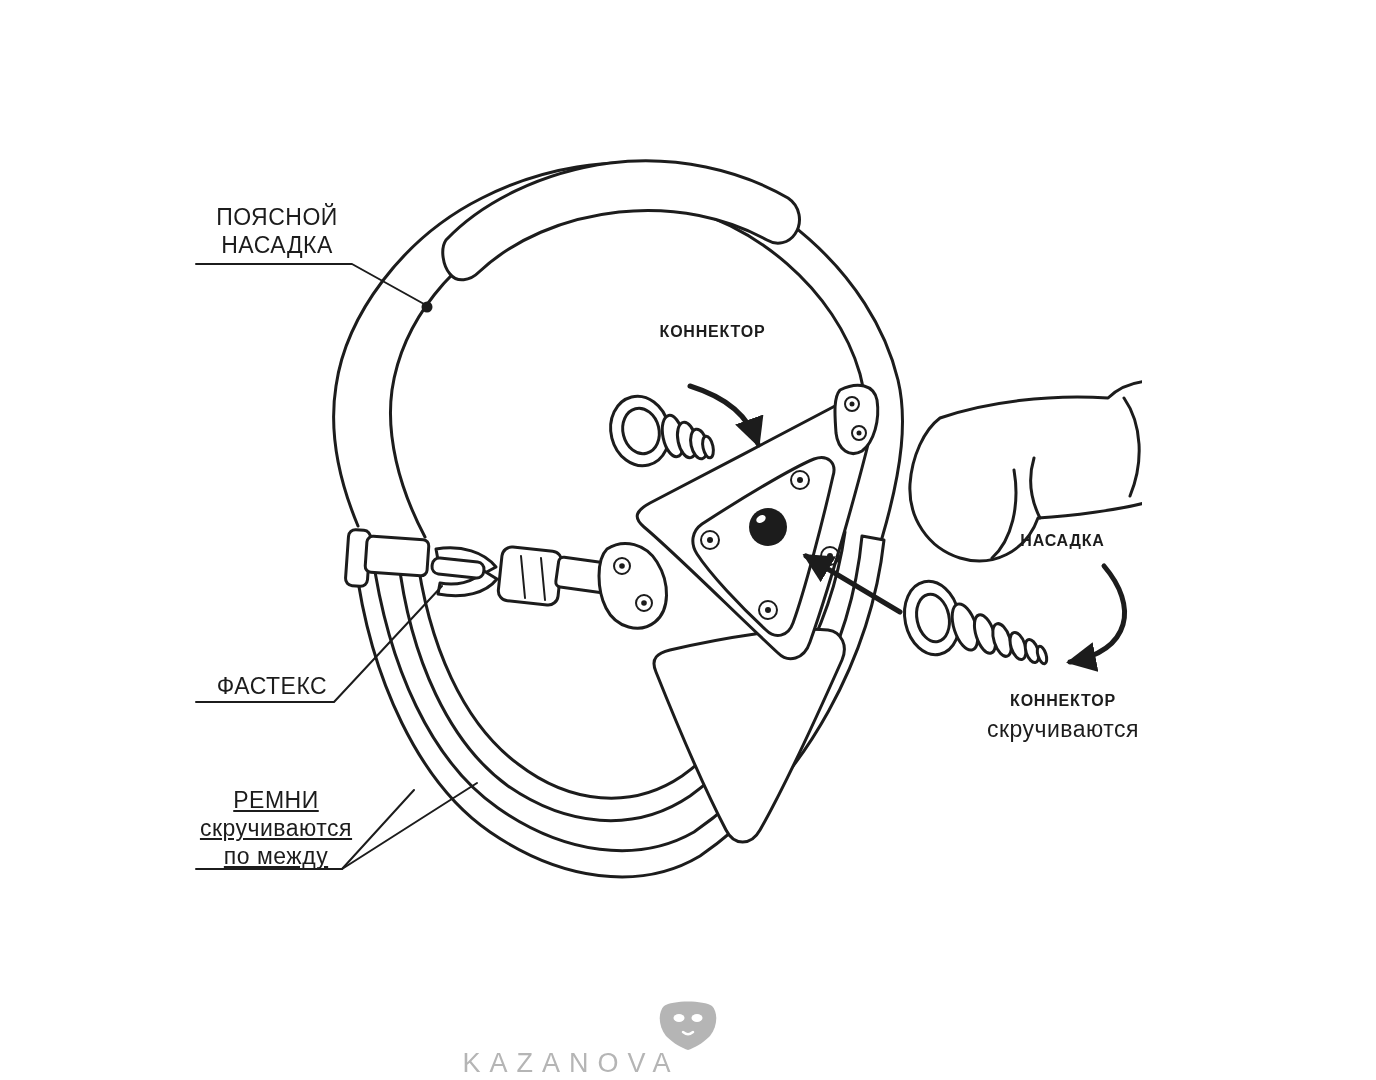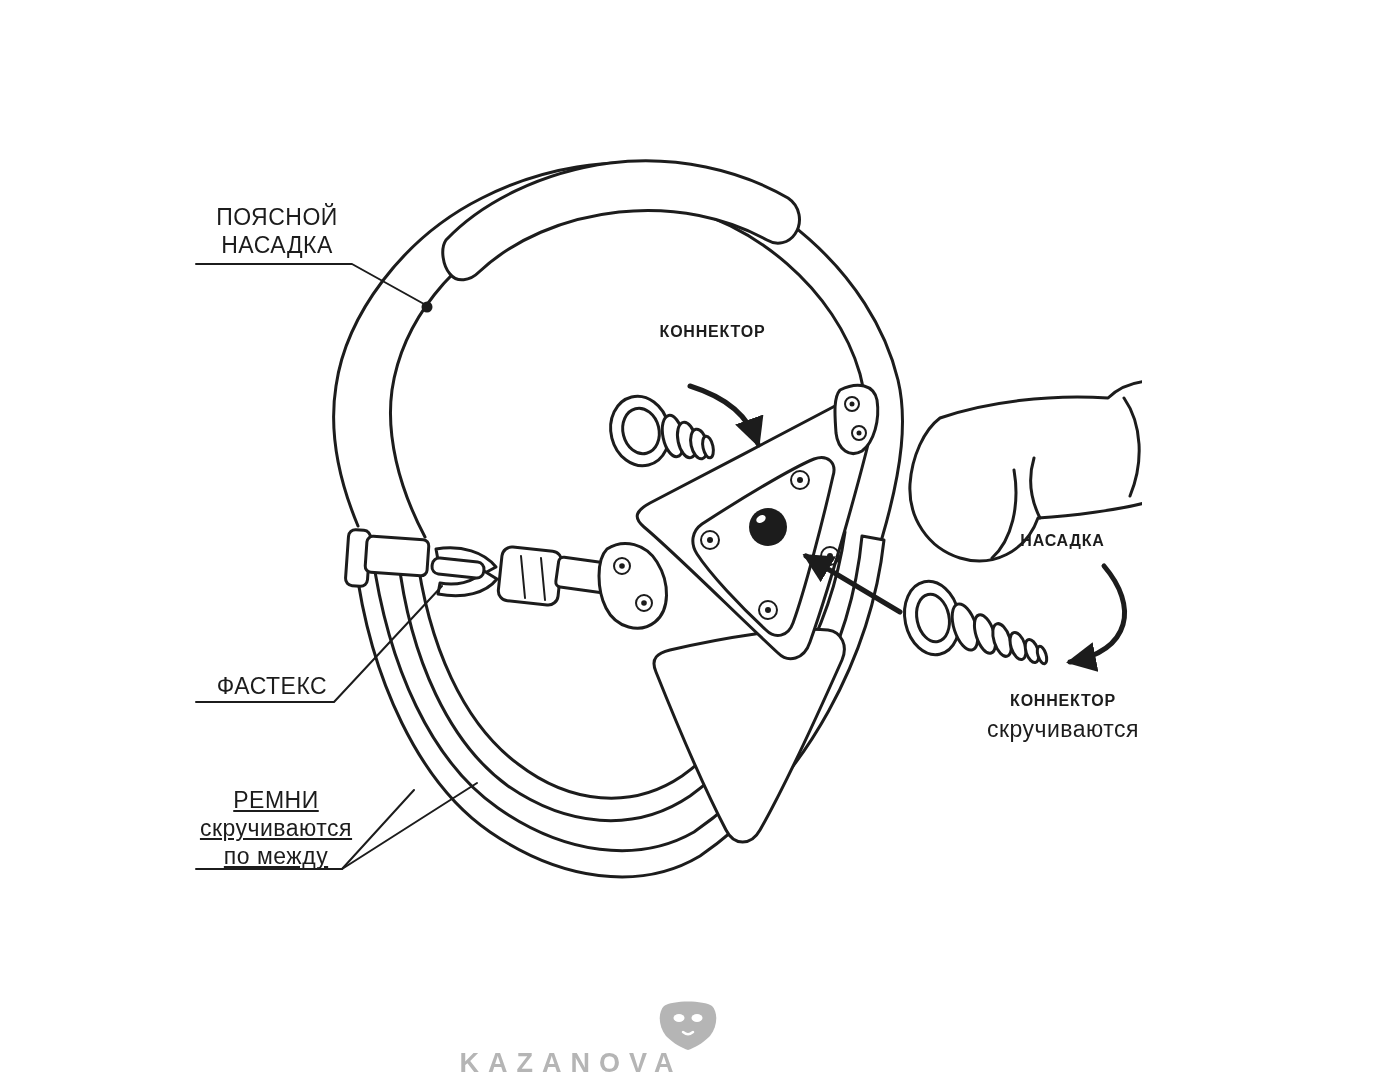--- a/index.html
+++ b/index.html
@@ -10,21 +10,21 @@
   .stage svg{position:absolute;left:0;top:0;}
   svg *{stroke-linecap:round;stroke-linejoin:round;}
   .wfill{fill:#ffffff;stroke:#1c1c1c;stroke-width:3px;}
   .ln{fill:none;stroke:#1c1c1c;stroke-width:3px;}
   .thin{fill:none;stroke:#1c1c1c;stroke-width:2px;}
   .arrow{fill:none;stroke:#1c1c1c;stroke-width:5px;}
   .label{position:absolute;text-align:center;font-size:23px;line-height:28px;letter-spacing:.5px;}
   .label .bold{font-weight:700;font-size:16px;letter-spacing:.8px;}
   .watermark{
     position:absolute;left:0;right:0;top:1048px;text-align:center;
-    font-size:27px;letter-spacing:9px;color:#b5b5b5;font-weight:700;
+    font-size:27px;letter-spacing:9px;color:#b5b5b5;font-weight:400;
   }
 </style>
 </head>
 <body>
 
 <div class="stage">
 
   <svg viewBox="0 0 1376 1080" width="1376" height="1080">
     <defs>
       <marker id="arrowhead" markerWidth="7" markerHeight="7" refX="5.2" refY="3" orient="auto">

